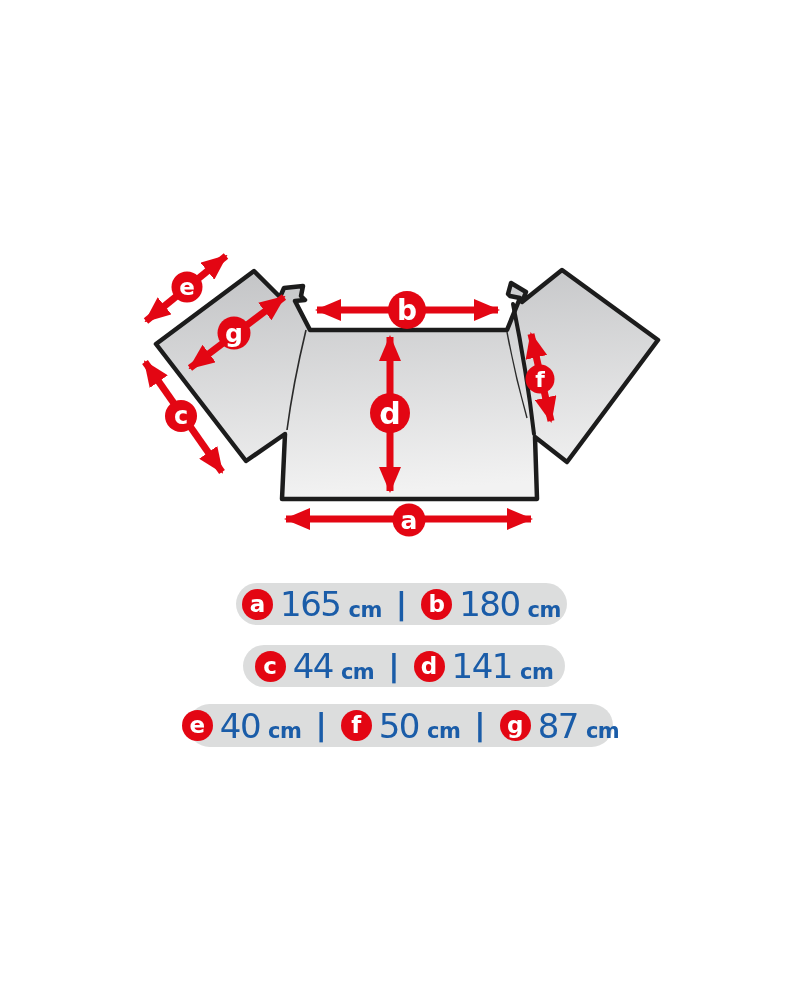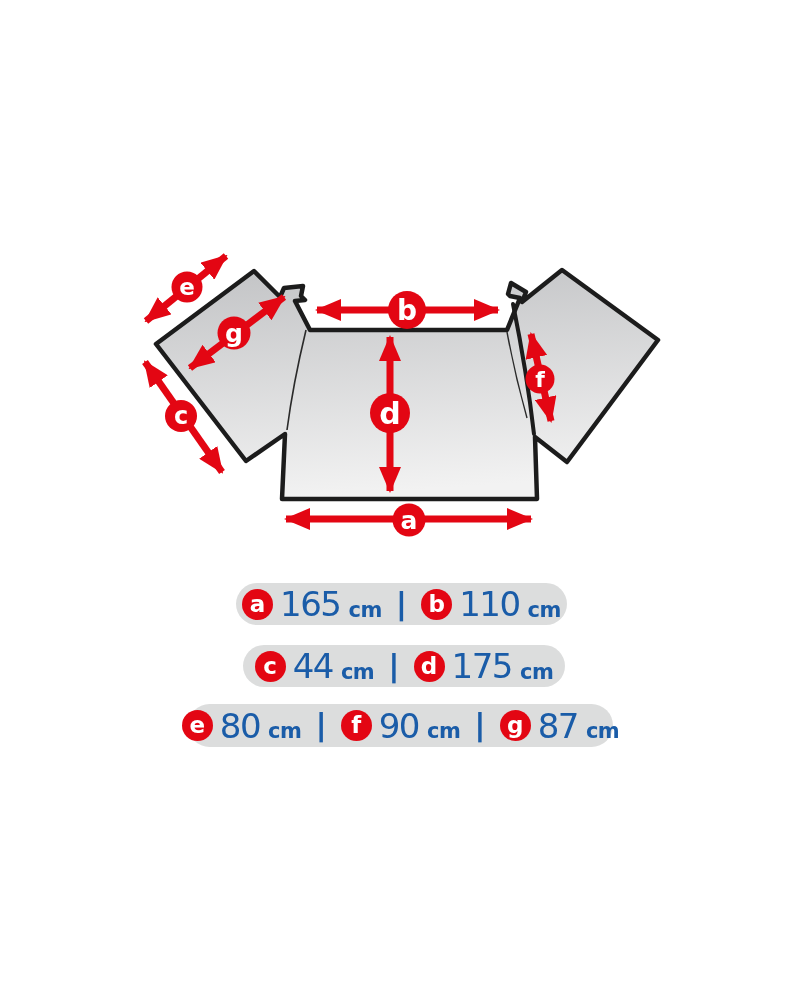--- a/index.html
+++ b/index.html
@@ -106,41 +106,41 @@
       <text class="badge-letter" x="409" y="520" dy="0.35em" font-size="25">a</text>
     </g>
   </svg>
 
   <div class="pill" style="left:236px; top:583px; width:331px; height:42px;">
     <span class="pbadge">a</span>
     <span class="pval">165</span>
     <span class="punit">cm</span>
     <span class="psep">|</span>
     <span class="pbadge">b</span>
-    <span class="pval">110</span>
+    <span class="pval">180</span>
     <span class="punit">cm</span>
   </div>
 
   <div class="pill" style="left:243px; top:645px; width:322px; height:42px;">
     <span class="pbadge">c</span>
     <span class="pval">44</span>
     <span class="punit">cm</span>
     <span class="psep">|</span>
     <span class="pbadge">d</span>
-    <span class="pval">175</span>
+    <span class="pval">141</span>
     <span class="punit">cm</span>
   </div>
 
   <div class="pill" style="left:188px; top:704px; width:425px; height:43px;">
     <span class="pbadge">e</span>
-    <span class="pval">80</span>
+    <span class="pval">40</span>
     <span class="punit">cm</span>
     <span class="psep">|</span>
     <span class="pbadge">f</span>
-    <span class="pval">90</span>
+    <span class="pval">50</span>
     <span class="punit">cm</span>
     <span class="psep">|</span>
     <span class="pbadge">g</span>
     <span class="pval">87</span>
     <span class="punit">cm</span>
   </div>
 
 </div>
 
 </body></html>

